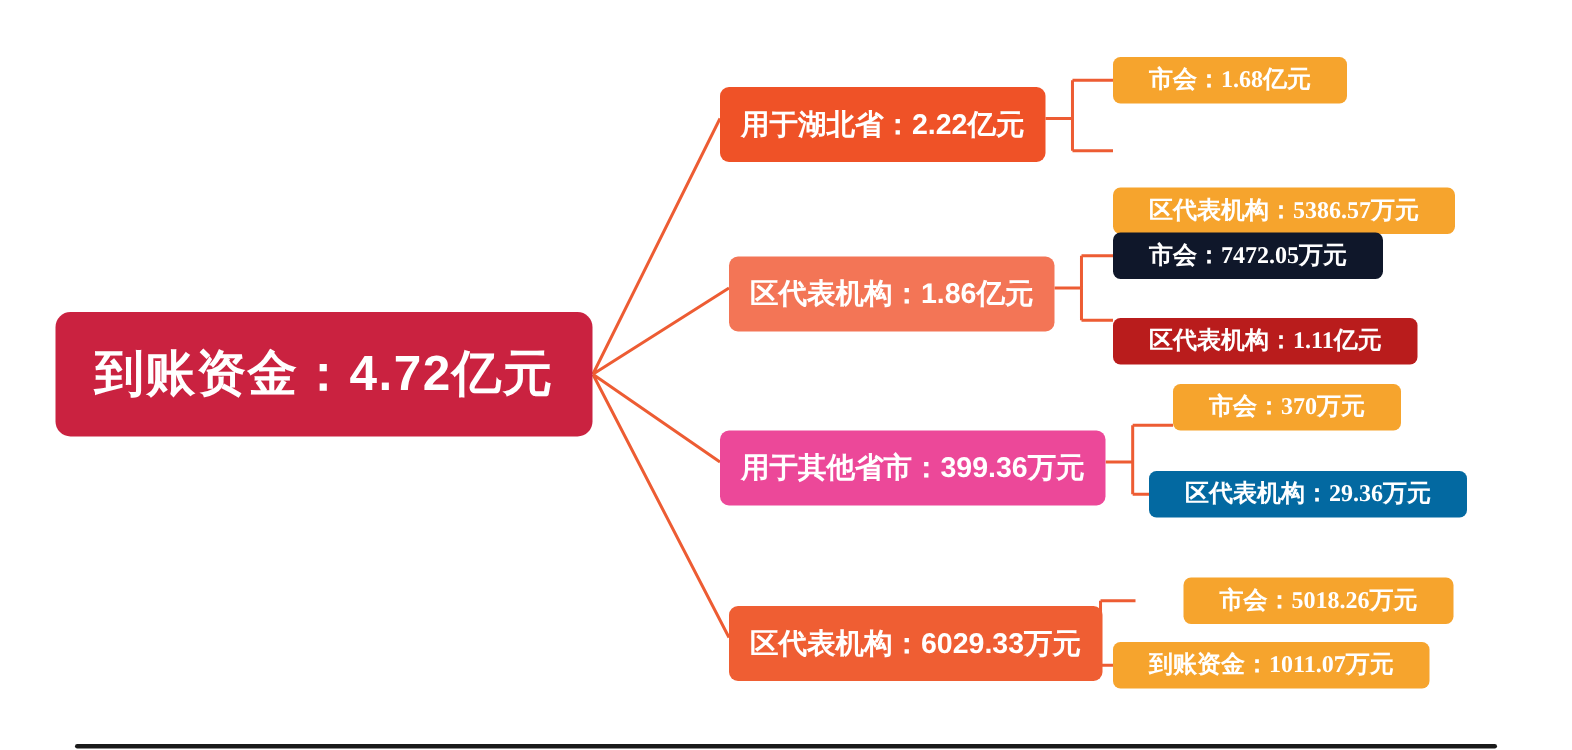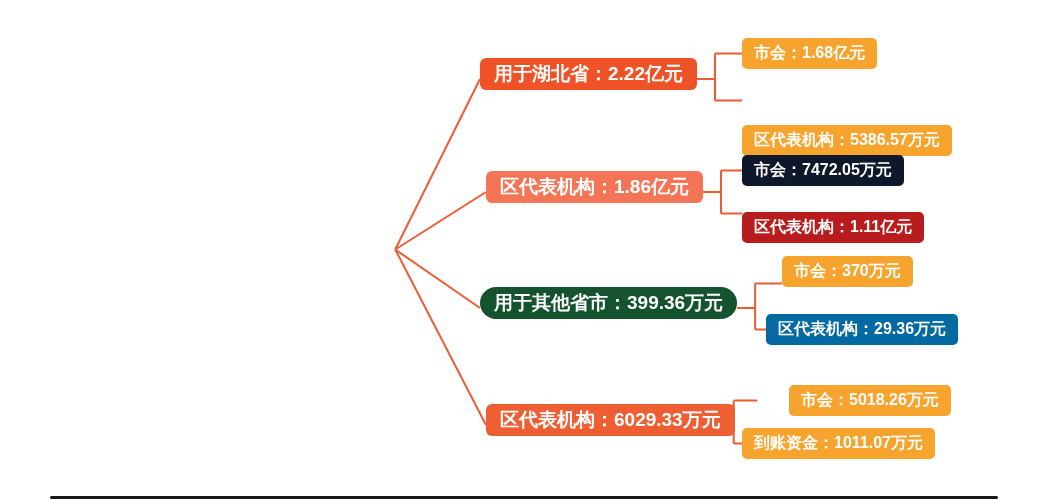--- a/index.html
+++ b/index.html
@@ -32,64 +32,66 @@
       box-sizing: border-box;
     }
     .root {
       height: 83px;
       font-size: 33px;
       border-radius: 10px;
       padding: 0 26px;
       letter-spacing: 1px;
     }
     .branch {
-      height: 32px;
+      height: 50px;
       font-size: 19px;
       border-radius: 6px;
       padding: 0 14px;
     }
     .leaf {
       height: 31px;
       font-size: 16px;
       border-radius: 5px;
-      padding: 0 12px;
+      padding: 0 24px;
+      font-family: Liberation Serif, serif;
     }
     .bottom-line {
       position: absolute;
       left: 50px;
       right: 50px;
       bottom: 1px;
       height: 3px;
       border-radius: 3px;
     }
   </style>
 </head>
 <body>
 
 <div id="stage">
 
   <svg id="connectors" width="1048" height="500" viewBox="0 0 1048 500">
     <path id="connector-path" fill="none" stroke-width="2" d="M395.234375 249.5 L480 79 M696.984375 79 H714.984375 M714.984375 53.5 V100.5 M714.984375 53.5 H742 M714.984375 100.5 H742 M395.234375 249.5 L486 192 M702.984375 192 H720.984375 M720.984375 170.5 V213.5 M720.984375 170.5 H742 M720.984375 213.5 H742 M395.234375 249.5 L480 308 M737.125 308 H755.125 M755.125 283.5 V329.5 M755.125 283.5 H782 M755.125 329.5 H766 M395.234375 249.5 L486 425 M715.6875 425 H733.6875 M733.6875 400.5 V443.5 M733.6875 400.5 H757 M733.6875 443.5 H742 " stroke="#ed5c33"></path>
   </svg>
 
+  <div class="node root" style="left: 37px; top: 208px; height: 83px; background: rgb(202, 34, 64);">到账资金：4.72亿元</div>
 
   <div class="branch-group">
     <div class="node branch" style="left: 480px; top: 58px; background: rgb(239, 82, 39);">用于湖北省：2.22亿元</div>
     <div class="node leaf" style="left: 742px; top: 38px; background: rgb(246, 164, 45);">市会：1.68亿元</div>
     <div class="node leaf" style="left: 742px; top: 85px; background: rgb(246, 164, 45); margin-top: 40px;">区代表机构：5386.57万元</div>
   </div>
 
   <div class="branch-group">
     <div class="node branch" style="left: 486px; top: 171px; background: rgb(243, 117, 86);">区代表机构：1.86亿元</div>
     <div class="node leaf" style="left: 742px; top: 155px; background: #0f172a;">市会：7472.05万元</div>
     <div class="node leaf" style="left: 742px; top: 212px; background: #b91c1c;">区代表机构：1.11亿元</div>
   </div>
 
   <div class="branch-group">
-    <div class="node branch" style="left: 480px; top: 287px; background: #14532d; border-radius: 16px;">用于其他省市：399.36万元</div>
+    <div class="node branch" style="left: 480px; top: 287px; background: #ec4899;">用于其他省市：399.36万元</div>
     <div class="node leaf" style="left: 782px; top: 256px; background: rgb(246, 164, 45);">市会：370万元</div>
     <div class="node leaf" style="left: 766px; top: 314px; background: #0369a1;">区代表机构：29.36万元</div>
   </div>
 
   <div class="branch-group">
     <div class="node branch" style="left: 486px; top: 404px; background: rgb(239, 94, 51);">区代表机构：6029.33万元</div>
     <div class="node leaf" style="left: 757px; top: 385px; background: rgb(246, 164, 45); margin-left: 32px;">市会：5018.26万元</div>
     <div class="node leaf" style="left: 742px; top: 428px; background: rgb(246, 164, 45);">到账资金：1011.07万元</div>
   </div>
 

